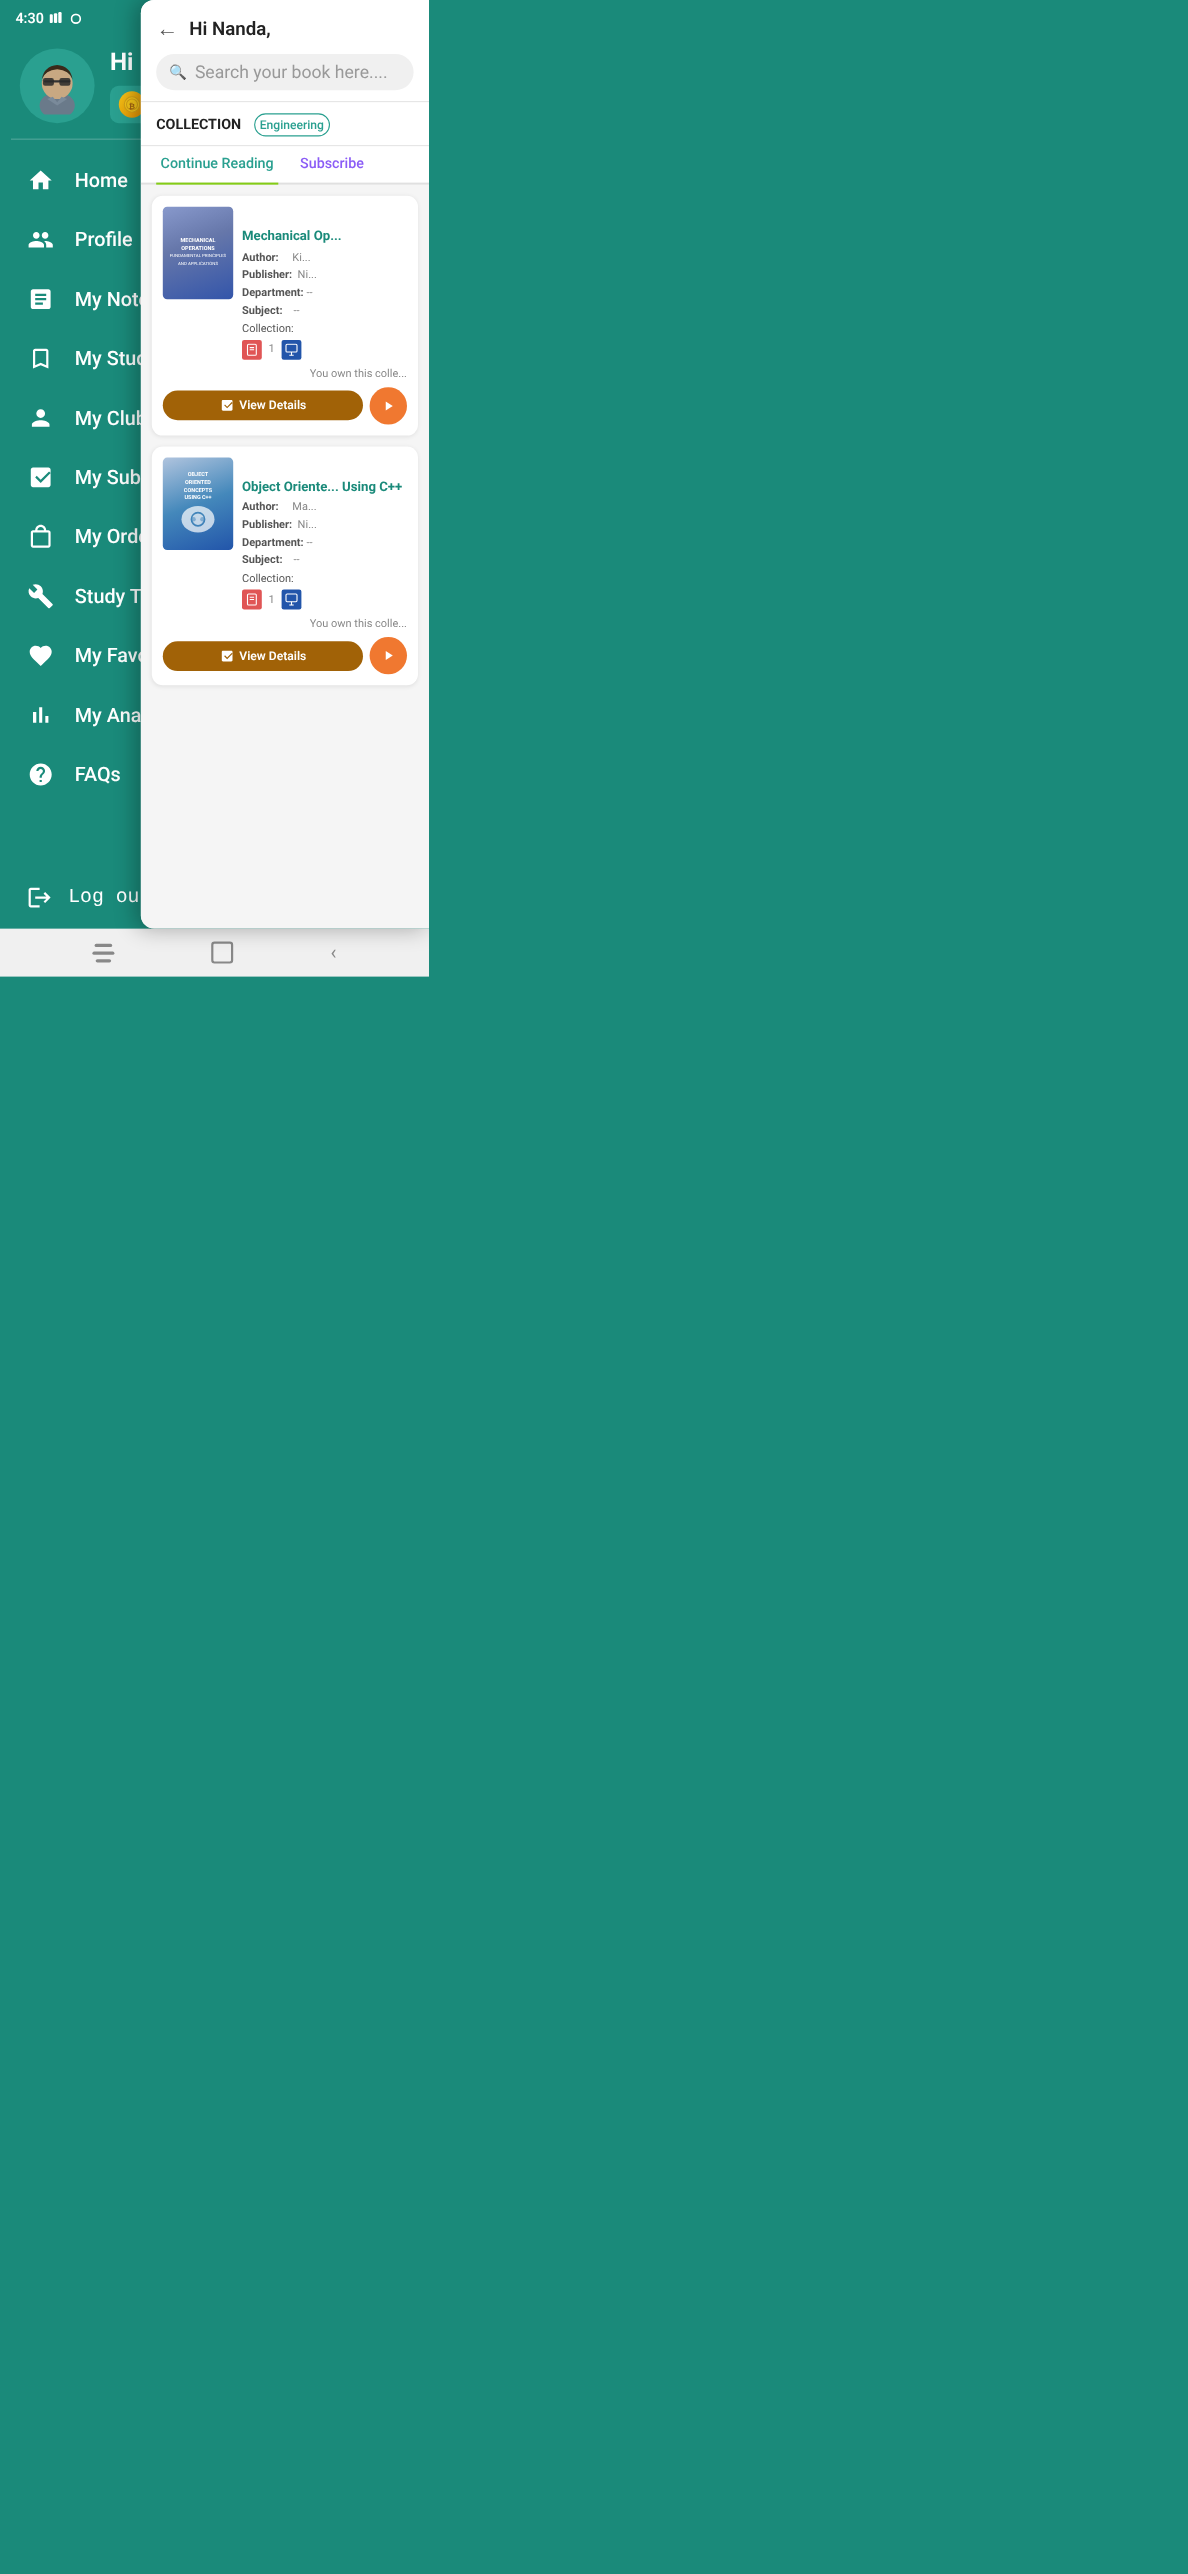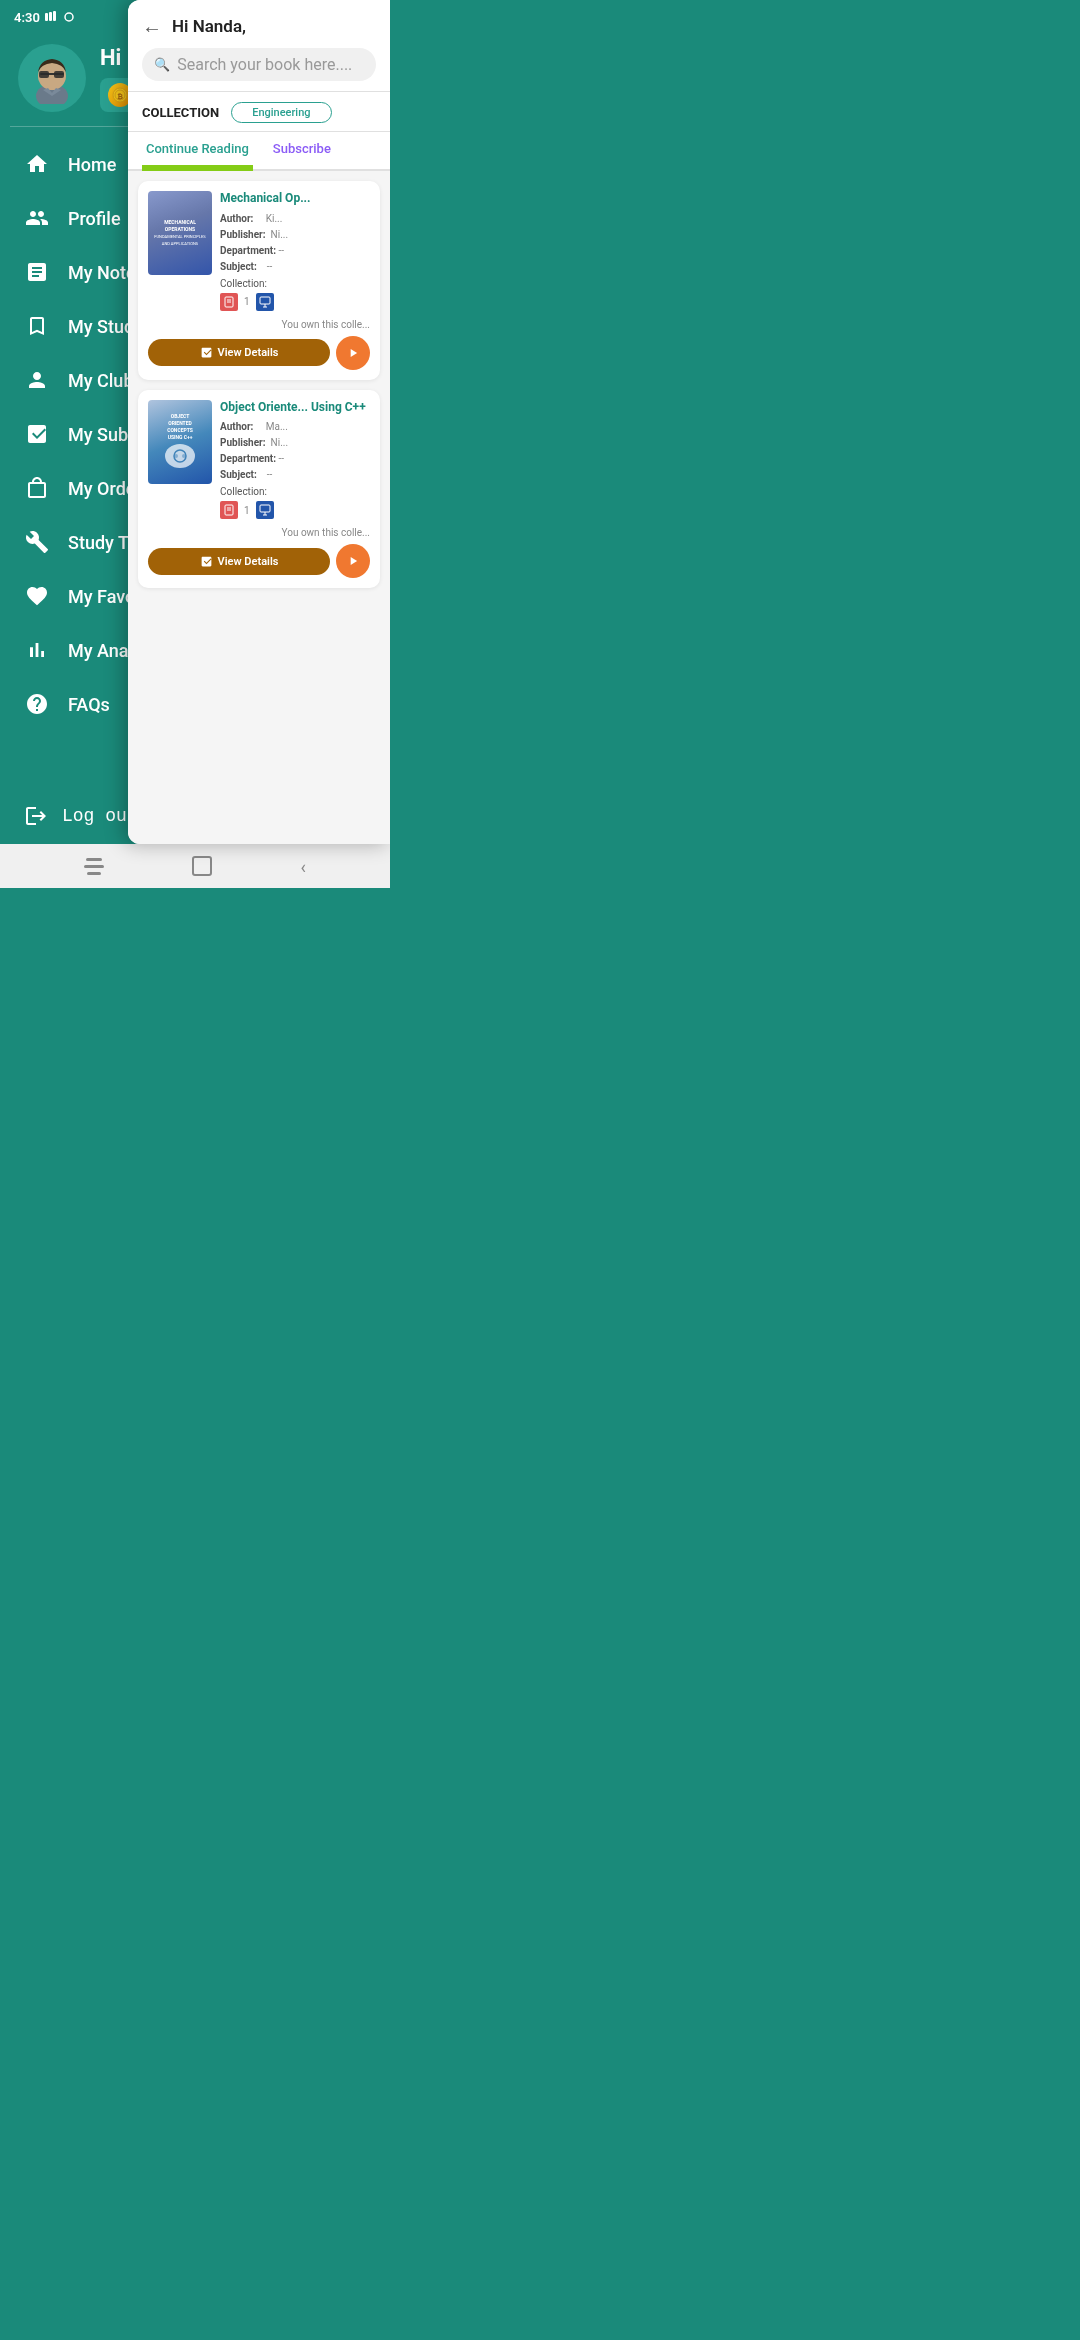--- a/index.html
+++ b/index.html
@@ -213,21 +213,21 @@
     .collection-label {
       font-size: 13px;
       font-weight: 700;
       color: #222;
       padding-bottom: 8px;
     }
     .engineering-badge {
       border: 1.5px solid #2aa090;
       color: #2aa090;
       font-size: 11px;
-      padding: 3px 20px;
+      padding: 3px 4px;
       border-radius: 14px;
       font-weight: 500;
       margin-bottom: 8px;
     }
 
     
     .reading-tabs {
       background-color: white;
       display: flex;
       gap: 0;
@@ -237,21 +237,21 @@
     .reading-tab {
       padding: 9px 4px;
       font-size: 13px;
       font-weight: 500;
       color: #8b5cf6;
       cursor: pointer;
       margin-right: 16px;
     }
     .reading-tab.active {
       color: #2aa090;
-      border-bottom: 6px solid #84cc16;
+      border-bottom: 2px solid #84cc16;
       margin-bottom: -2px;
     }
 
     
     .panel-scroll {
       flex: 1;
       overflow-y: auto;
       padding: 10px 10px;
       background-color: #f5f5f5;
     }
@@ -283,21 +283,21 @@
       display: flex;
       align-items: center;
       justify-content: center;
     }
     .book-cover-oop {
       background: linear-gradient(160deg, #b0c4de 0%, #4488bb 50%, #2255aa 100%);
       display: flex;
       align-items: center;
       justify-content: center;
     }
-    .book-info { flex: 1; }
+    .book-info { flex: 1; margin-top: 19px; }
     .book-title {
       font-size: 12px;
       font-weight: 700;
       color: #1a8a7a;
       margin-bottom: 4px;
       line-height: 1.3;
     }
     .book-meta {
       font-size: 10px;
       color: #555;

